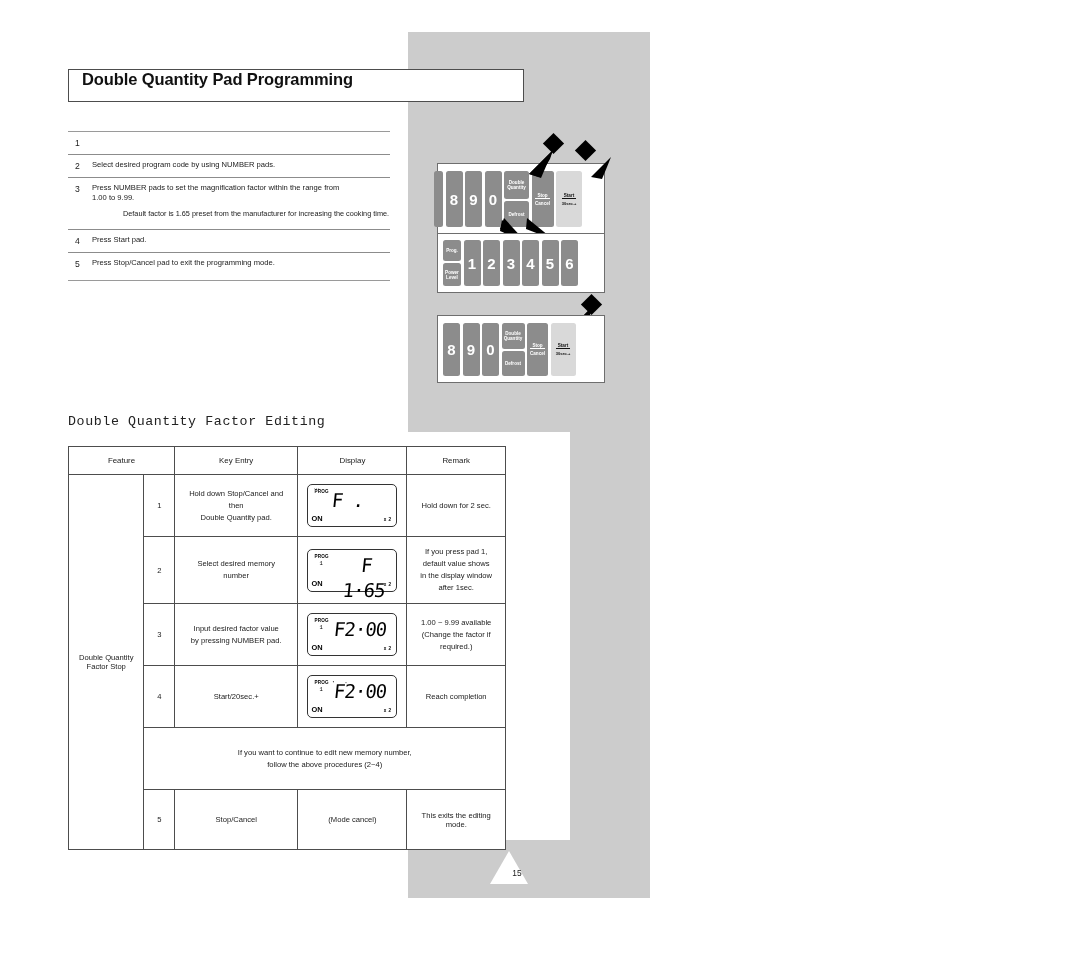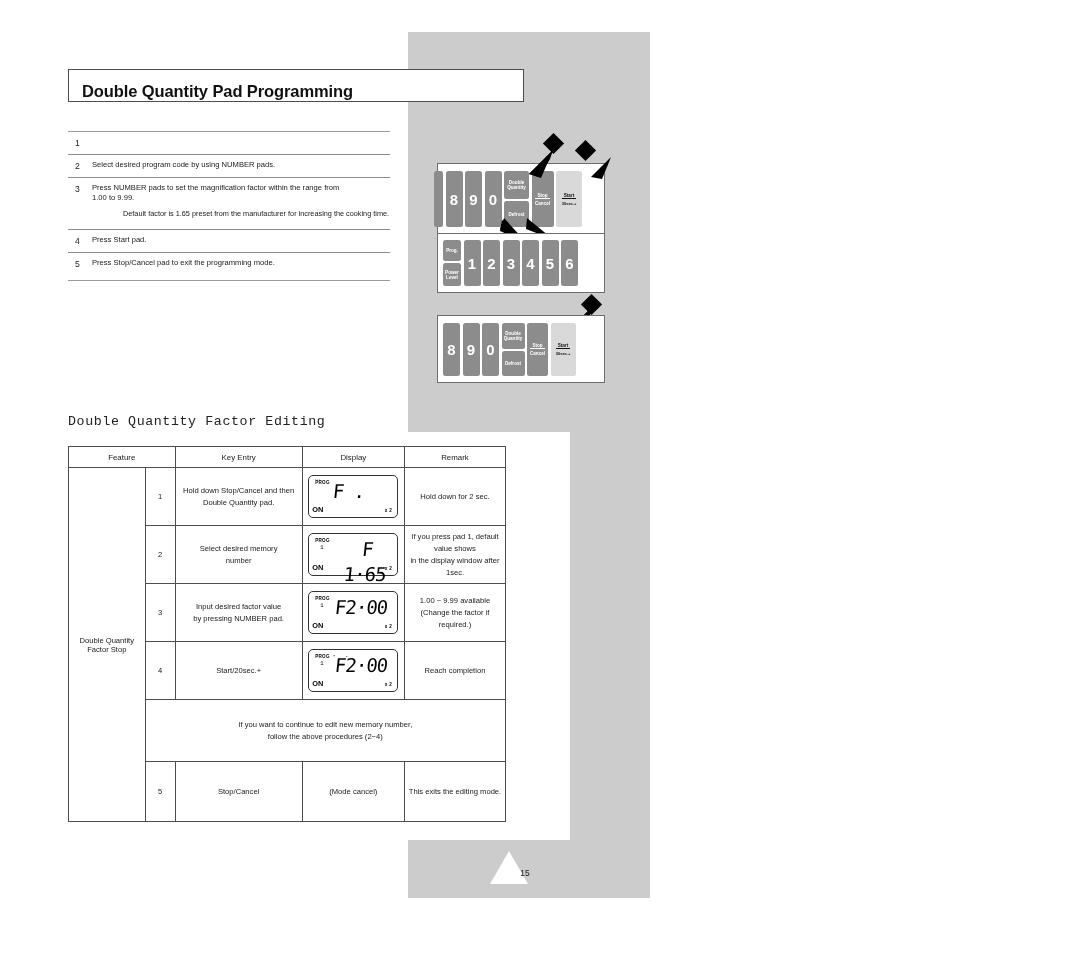--- a/index.html
+++ b/index.html
@@ -45,21 +45,21 @@
   
   #title-box {
     position: absolute;
     left: 68px;
     top: 69px;
     width: 456px;
     height: 33px;
     border: 1.6px solid #4d4d4d;
     background: #ffffff;
     display: flex;
-    align-items: flex-end;
+    align-items: flex-start;
   }
   #title-box .title-text {
     font-size: 16.5px;
     font-weight: bold;
     color: #111111;
     letter-spacing: -0.1px;
     padding-left: 13px;
   }
 
   
@@ -176,21 +176,21 @@
     border-collapse: collapse;
     background: #ffffff;
   }
   #factor-table td, #factor-table th {
     border: 1px solid #4d4d4d;
     text-align: center;
     vertical-align: middle;
     font-size: 7.6px;
     color: #1a1a1a;
     font-weight: normal;
-    padding: 2px;
+    padding: 9px;
   }
   #factor-table thead th { height: 21px; font-size: 7.9px; }
   .col-feature { width: 81px; }
   .col-idx { width: 32px; }
   .col-key { width: 135px; }
   .col-disp { width: 103px; }
   .col-remark { width: 107px; }
   td.idx { font-size: 8.3px; }
   td.cellline { line-height: 12px; }
 
@@ -276,21 +276,21 @@
   #page-tri {
     position: absolute;
     left: 0; top: 0;
     width: 0; height: 0;
     border-left: 19px solid transparent;
     border-right: 19px solid transparent;
     border-bottom: 33px solid #ffffff;
   }
   #page-num {
     position: absolute;
-    left: 16px;
+    left: 8px;
     top: 17px;
     width: 38px;
     text-align: center;
     font-size: 8.4px;
     color: #1a1a1a;
   }
 </style>
 </head>
 <body>
 

